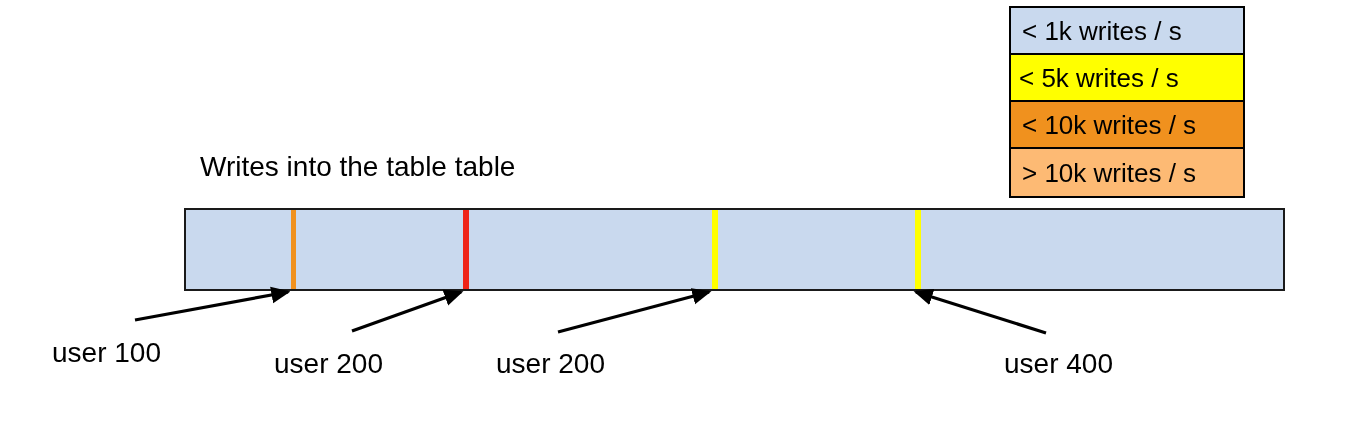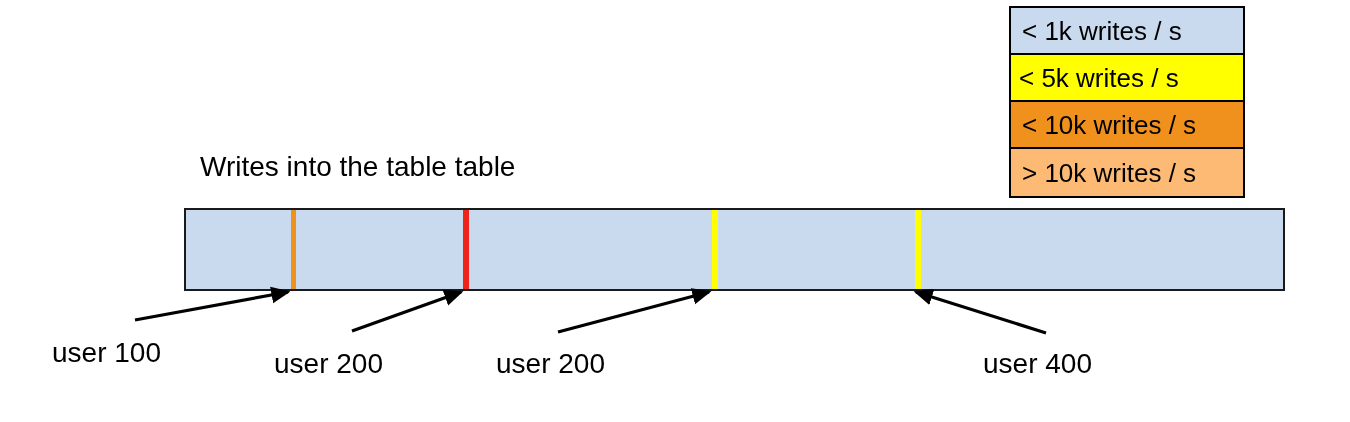--- a/index.html
+++ b/index.html
@@ -129,14 +129,14 @@
         <line x1="135" y1="320" x2="288" y2="292" marker-end="url(#arrowhead)"></line>
         <line x1="352" y1="331" x2="461" y2="292" marker-end="url(#arrowhead)"></line>
         <line x1="558" y1="332" x2="709" y2="292" marker-end="url(#arrowhead)"></line>
         <line x1="1046" y1="333" x2="916" y2="292" marker-end="url(#arrowhead)"></line>
       </g>
   </svg>
 
 <div class="callout-label" style="left: 52px; top: 337px; text-align: center;">user 100</div>
     <div class="callout-label" style="left: 274px; top: 348px;">user 200</div>
     <div class="callout-label" style="left: 496px; top: 348px;">user 200</div>
-    <div class="callout-label" style="left: 983px; top: 348px;">user 400</div>
+    <div class="callout-label" style="left: 1004px; top: 348px;">user 400</div>
   </div>
 
 </body></html>

